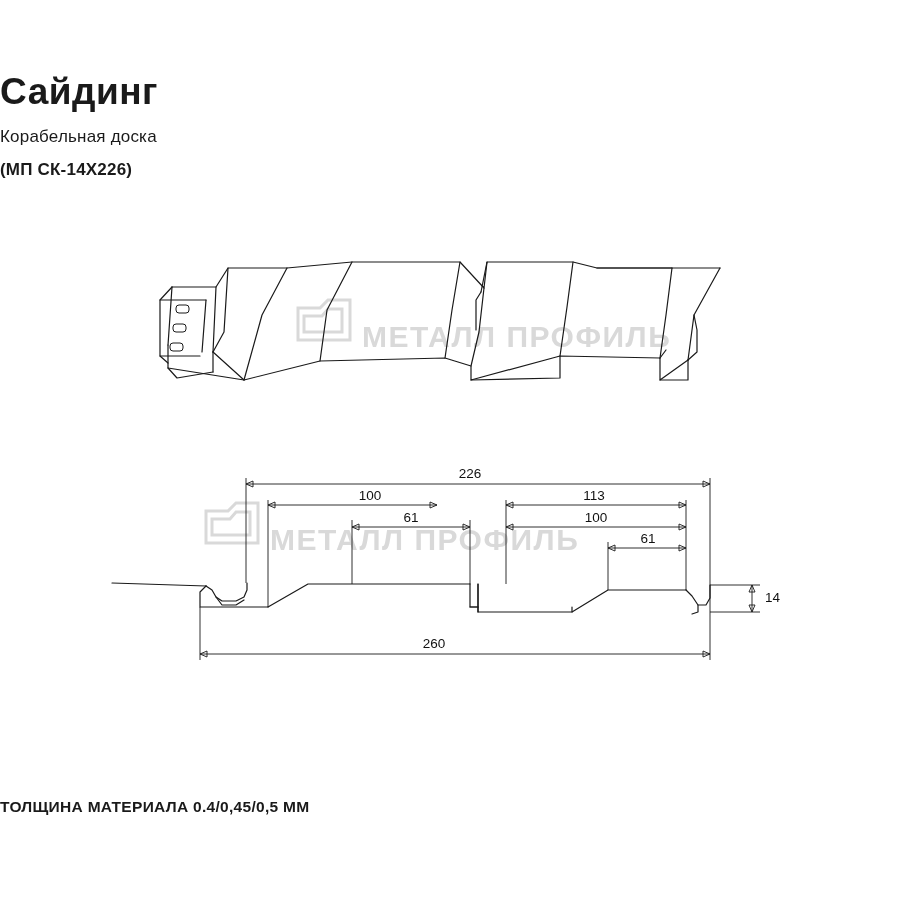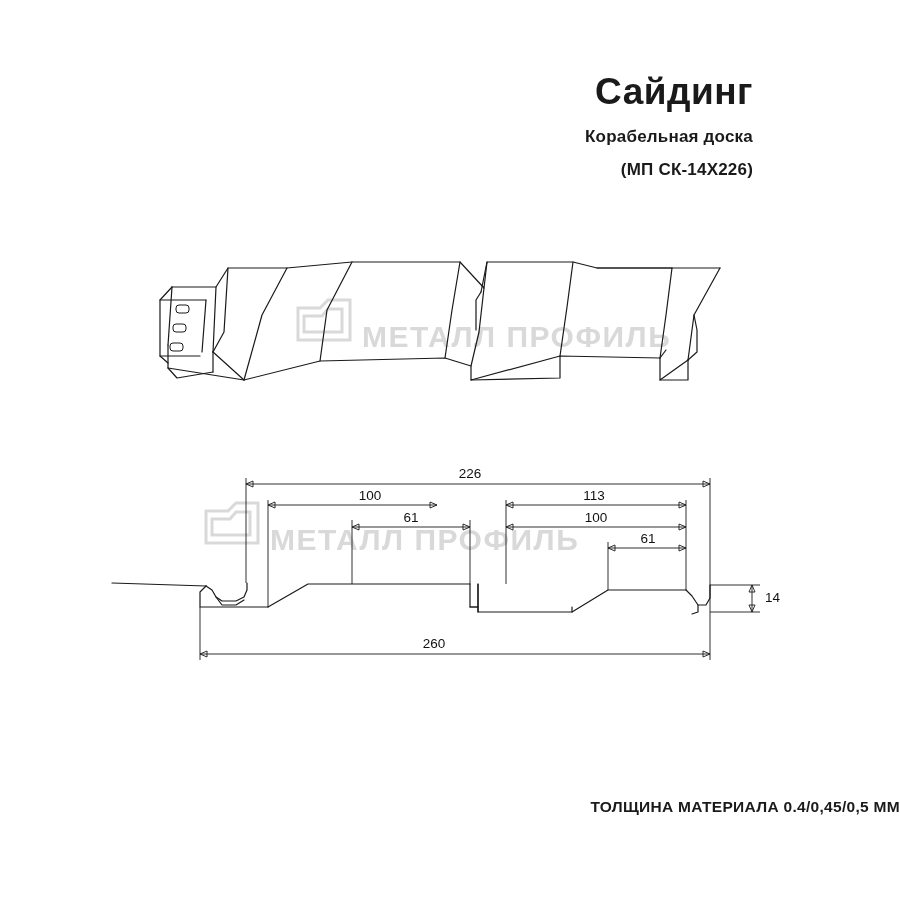--- a/index.html
+++ b/index.html
@@ -19,48 +19,48 @@
     position: absolute;
     left: 0; top: 0;
     width: 900px; height: 900px;
   }
   
   .header {
     position: absolute;
     left: 0;
     top: 72px;
     width: 753px;
-    text-align: right;
+    text-align: left;
   }
   .title {
     font-size: 37px;
     font-weight: bold;
     letter-spacing: 0.5px;
     line-height: 1.1;
     margin: 0;
   }
   .subtitle {
     font-size: 17px;
-    font-weight: bold;
+    font-weight: normal;
     margin-top: 14px;
     letter-spacing: 0.2px;
   }
   .code {
     font-size: 17px;
     font-weight: bold;
     margin-top: 13px;
     letter-spacing: 0.2px;
   }
   
   .footer {
     position: absolute;
     left: 0;
     top: 798px;
     width: 900px;
-    text-align: right;
+    text-align: left;
     font-size: 15.5px;
     font-weight: bold;
     letter-spacing: 0.3px;
   }
   
   .draw {
     position: absolute;
     left: 0; top: 0;
   }
   svg text {

